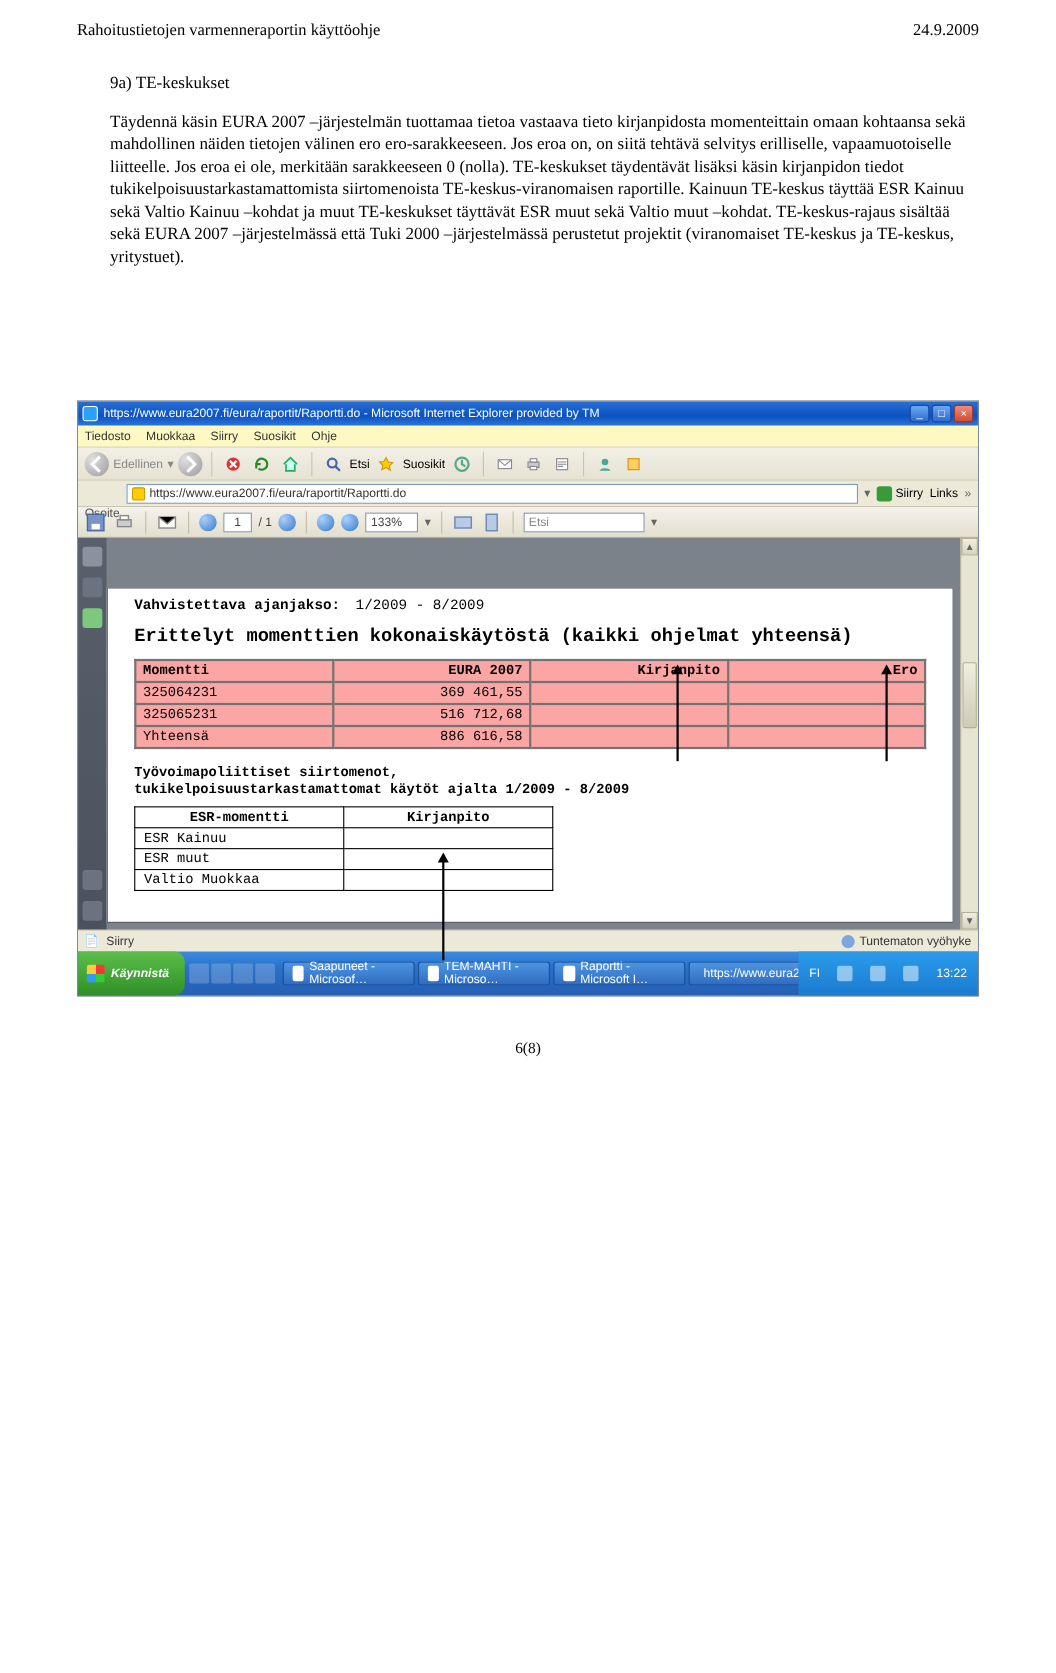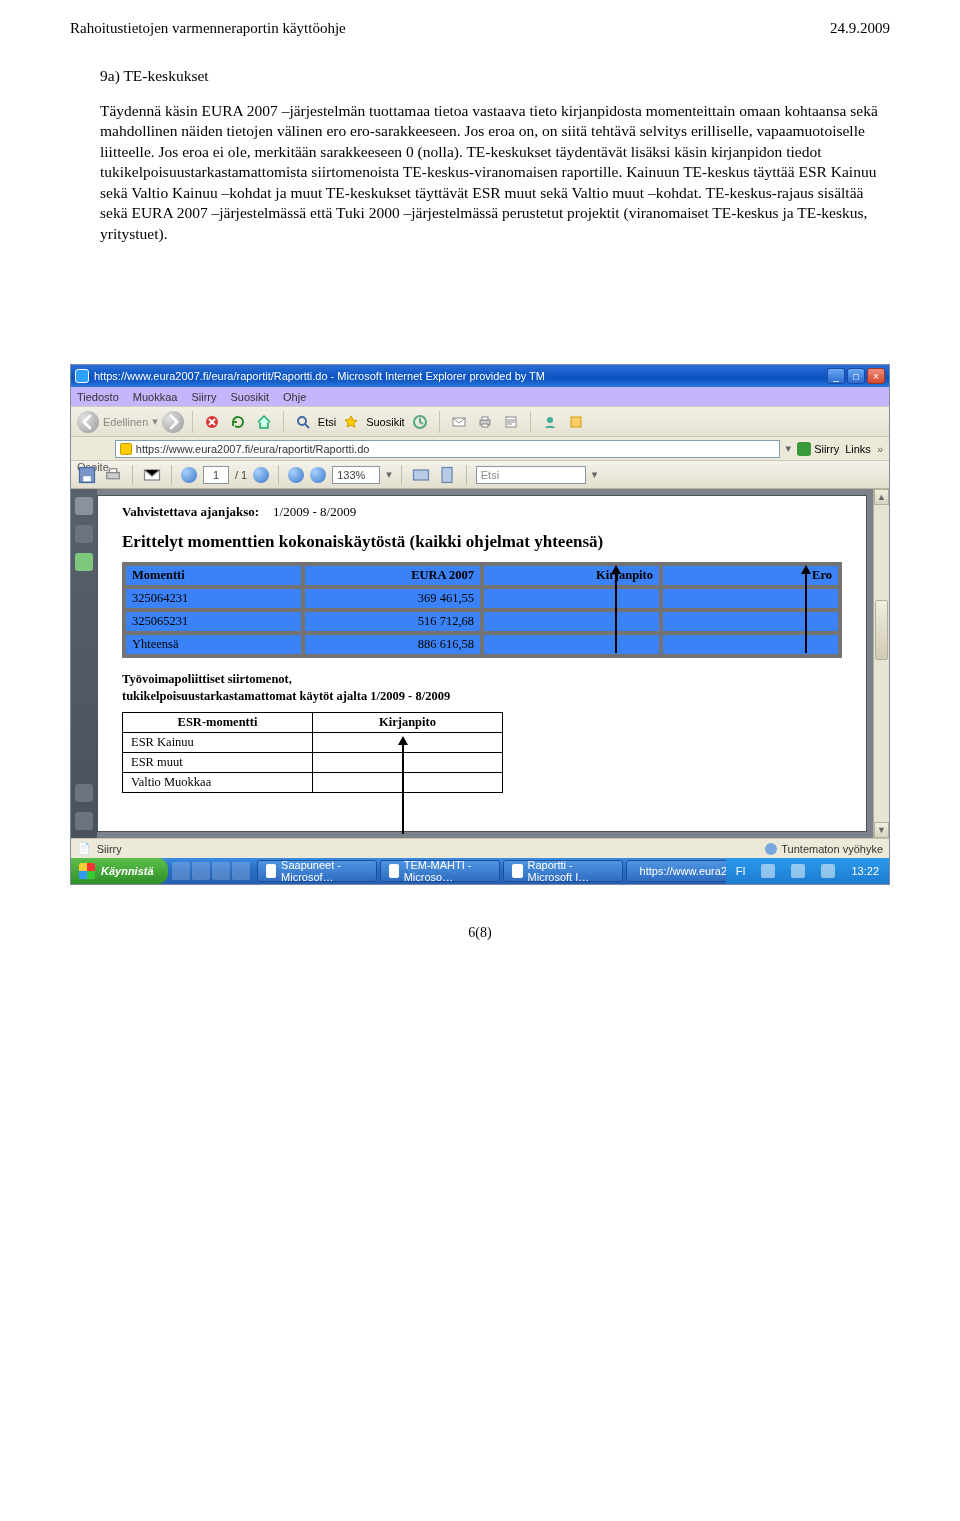--- a/index.html
+++ b/index.html
@@ -48,21 +48,21 @@
     width: 18px; height: 16px; border-radius: 3px;
     background: linear-gradient(#6aa9f3,#2e6bd0);
     border: 1px solid #1d4aa0;
     color:#fff; display:flex; align-items:center; justify-content:center;
     font-size:10px;
   }
   .winbtn.close { background: linear-gradient(#f08b7b,#d44a2e); border-color:#a03320; }
 
   .ie-menubar {
     display: flex; align-items: center; gap: 14px;
-    background: #c4b5fd; height: 20px; padding: 0 6px;
+    background: #fef9c3; height: 20px; padding: 0 6px;
     color: #333; font-size: 11px;
     border-bottom: 1px solid #d0cbb8;
   }
   .ie-toolbar {
     display: flex; align-items: center; gap: 4px;
     background: linear-gradient(#f2f0e6,#e6e2d2);
     height: 30px; padding: 0 6px;
     border-bottom: 1px solid #cbc6b2;
   }
   .ie-toolbar .tbtn {
@@ -113,39 +113,40 @@
     width:26px; background: linear-gradient(#58606c,#4a525e);
     display:flex; flex-direction:column; align-items:center; gap:10px; padding:8px 0;
   }
   .sidetab { width:18px; height:18px; border-radius:3px; background:#6b7380; }
   .sidetab.a { background:#8a92a0; }
   .sidetab.g { background:#7dc87d; }
   .pdf-sidebar .spacer { flex:1; }
   .pdf-page-wrap { flex:1; background:#7c8289; padding:6px 6px 6px 0; display:flex; }
   .pdf-page {
     flex:1; background:#fff; border:1px solid #4d535c;
-    padding: 8px 24px 38px 24px;
-    font-family: Liberation Serif, serif;
+    padding: 8px 24px 28px 24px;
+    font-family: Liberation Mono, monospace;
     color:#000;
     position:relative;
+    margin-top:39px;
   }
   .pdf-scrollbar { width:16px; background:#dcd9c8; border-left:1px solid #b3af98; display:flex; flex-direction:column; }
   .sb-btn { height:16px; background: linear-gradient(#f1eee1,#d7d3bf); border:1px solid #b3af98; display:flex; align-items:center; justify-content:center; font-size:9px; color:#666; }
   .sb-track { flex:1; background:#e7e4d4; position:relative; }
   .sb-thumb { position:absolute; left:1px; right:1px; top:30%; height:60px; background: linear-gradient(#f1eee1,#cfcab4); border:1px solid #b3af98; border-radius:2px; }
 
   .pdf-page .row1 { display:flex; gap:14px; margin-bottom:12px; font-size:13px; }
   .pdf-page .row1 .lbl { font-weight:bold; }
   .pdf-page h3 { font-size:17px; font-weight:bold; margin:8px 0 10px 0; }
 
   table.data {
     border-collapse: collapse; width: 100%; font-size: 12.5px; margin-bottom: 14px;
   }
   table.data td, table.data th {
-    border:4px solid #737373; padding:2px 6px; text-align:left; background:#3b82f6;
+    border:2px solid #737373; padding:2px 6px; text-align:left; background:#fca5a5;
     height:18px;
   }
   table.data th { font-weight:bold; }
   table.data td.num { text-align:right; }
   .col-mom { width: 25%; }
   .col-e { width:25%; }
   .col-k { width:25%; }
   .col-r { width:25%; }
 
   .subhead { font-size:12.5px; font-weight:bold; margin:6px 0 2px 0; }
@@ -168,21 +169,21 @@
   .ie-status {
     display:flex; align-items:center; height:20px;
     background:#ece9d8; border-top:1px solid #c9c4af;
     font-size:11px; padding:0 6px; gap:6px; color:#333;
   }
   .ie-status .spacer { flex:1; }
   .zone { display:flex; align-items:center; gap:4px; }
   .zone .zicon { width:12px; height:12px; border-radius:50%; background:#7aa7dd; }
 
   .taskbar {
-    display:flex; align-items:center; height:26px;
+    display:flex; align-items:center; height:40px;
     background: linear-gradient(#3a8be0 0%, #2a6fc8 40%, #245fb3 100%);
     color:#fff; font-size:11px;
   }
   .startbtn {
     display:flex; align-items:center; gap:6px;
     background: linear-gradient(#5bbf4a, #2f8f28);
     height:100%; padding:0 14px 0 8px;
     border-top-right-radius:10px; border-bottom-right-radius:10px;
     font-weight:bold; font-style:italic;
   }

